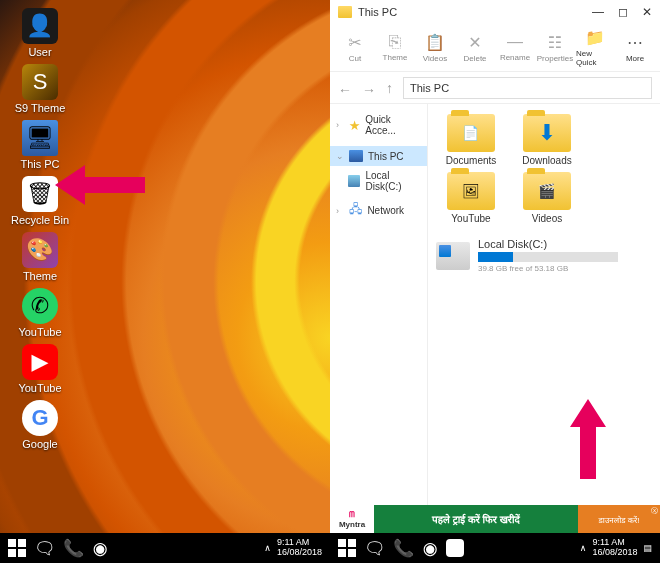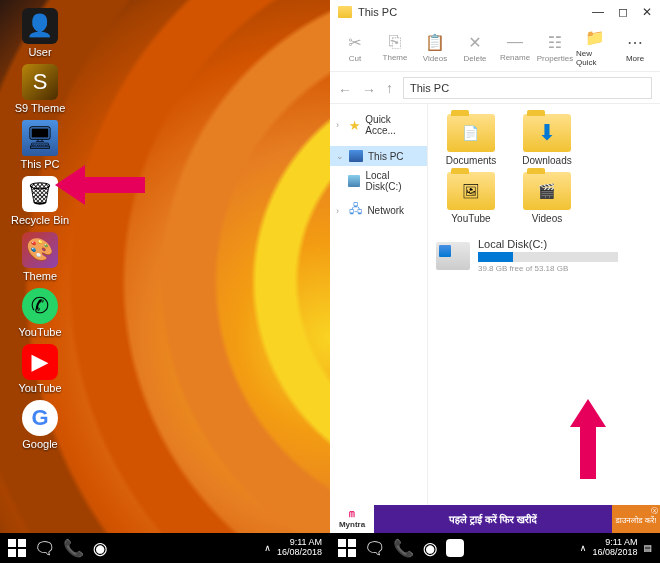--- a/index.html
+++ b/index.html
@@ -24,21 +24,21 @@
 .wa-icon{background:#25d366;border-radius:50%}
 .yt-icon{background:#ff0000;border-radius:8px}
 .gg-icon{background:#fff;border-radius:50%}
 
 .arrow-left{position:absolute;top:160px;left:55px;z-index:3}
 
 
 .taskbar{position:absolute;bottom:0;left:0;right:0;height:30px;background:#000;display:flex;align-items:center;padding:0 8px;z-index:5}
 .tb-icons{display:flex;gap:8px;align-items:center;color:#fff;font-size:17px}
 .tb-right{margin-left:auto;display:flex;align-items:center;gap:6px;color:#fff;font-size:9px}
-.tb-time{text-align:right;line-height:1.1}
+.tb-time{text-align:left;line-height:1.1}
 .tb-win{display:grid;grid-template-columns:1fr 1fr;gap:2px;width:18px;height:18px}
 .tb-win span{background:#fff}
 
 
 .explorer{background:#fff;display:flex;flex-direction:column}
 .titlebar{height:24px;display:flex;align-items:center;padding:0 8px;font-size:11px;color:#333}
 .title-icon{width:14px;height:12px;background:linear-gradient(#ffd966,#f1c232);margin-right:6px;border-radius:1px}
 .win-controls{margin-left:auto;display:flex;gap:14px;color:#333;font-size:12px}
 .win-controls span{cursor:pointer}
 
@@ -77,22 +77,22 @@
 .drive-info{flex:1}
 .drive-name{font-size:11px;color:#333;margin-bottom:2px}
 .drive-bar{width:140px;height:10px;background:#e0e0e0;position:relative}
 .drive-fill{height:100%;background:#0078d4;width:25%}
 .drive-txt{font-size:8px;color:#999;margin-top:2px}
 
 .arrow-right{position:absolute;top:295px;left:140px;z-index:3}
 
 .ad-bar{position:absolute;bottom:30px;left:0;right:0;height:28px;display:flex;align-items:center;background:#fff;z-index:4}
 .ad-logo{width:44px;font-size:8px;text-align:center;font-weight:bold;color:#333;padding:0 4px}
-.ad-red{flex:1;background:#4c1d95;color:#fff;font-size:10px;display:flex;align-items:center;justify-content:center;height:100%;font-weight:bold}
-.ad-orange{width:48px;background:#e67e22;color:#fff;font-size:8px;display:flex;align-items:center;justify-content:center;height:100%;text-align:center;position:relative}
+.ad-red{flex:1;background:#15803d;color:#fff;font-size:10px;display:flex;align-items:center;justify-content:center;height:100%;font-weight:bold}
+.ad-orange{width:82px;background:#e67e22;color:#fff;font-size:8px;display:flex;align-items:center;justify-content:center;height:100%;text-align:center;position:relative}
 .ad-x{position:absolute;top:1px;right:2px;font-size:7px;color:#fff}
 
 .right .taskbar{gap:4px}
 .tb-extra{width:18px;height:18px;background:#fff;border-radius:4px}
 </style>
 </head>
 <body>
 
 <div class="half desktop">
   <div class="d-icons">

